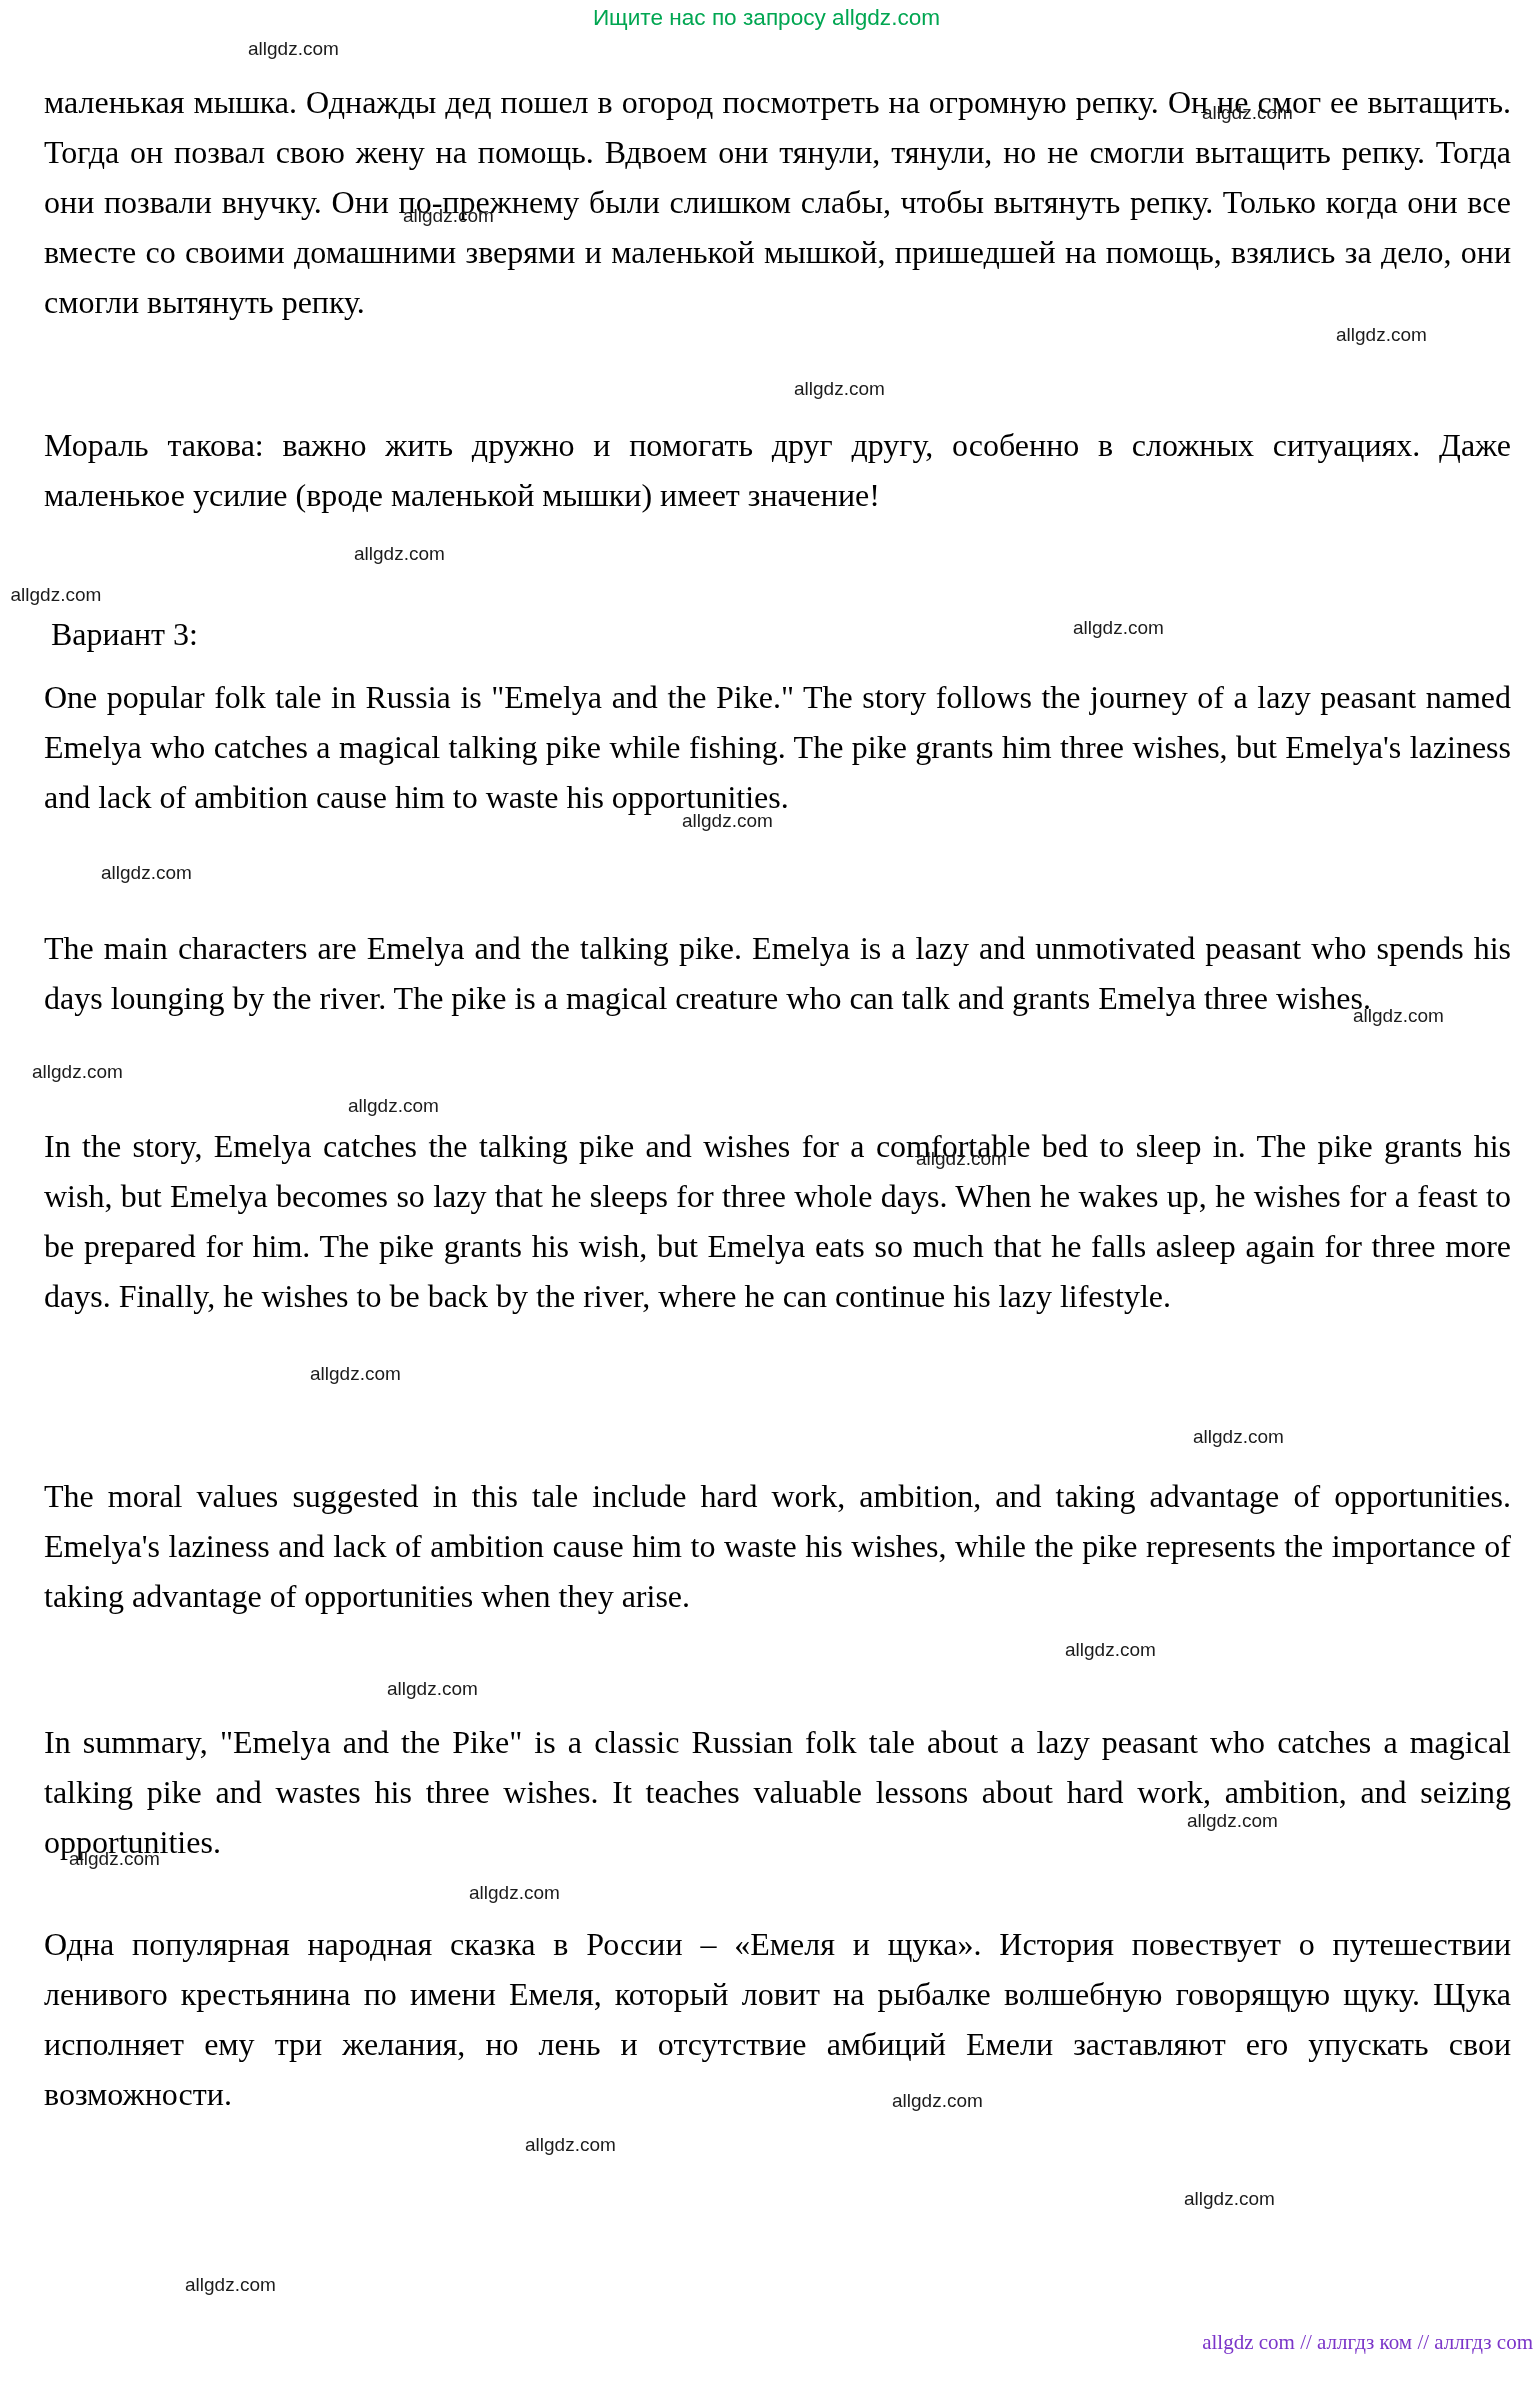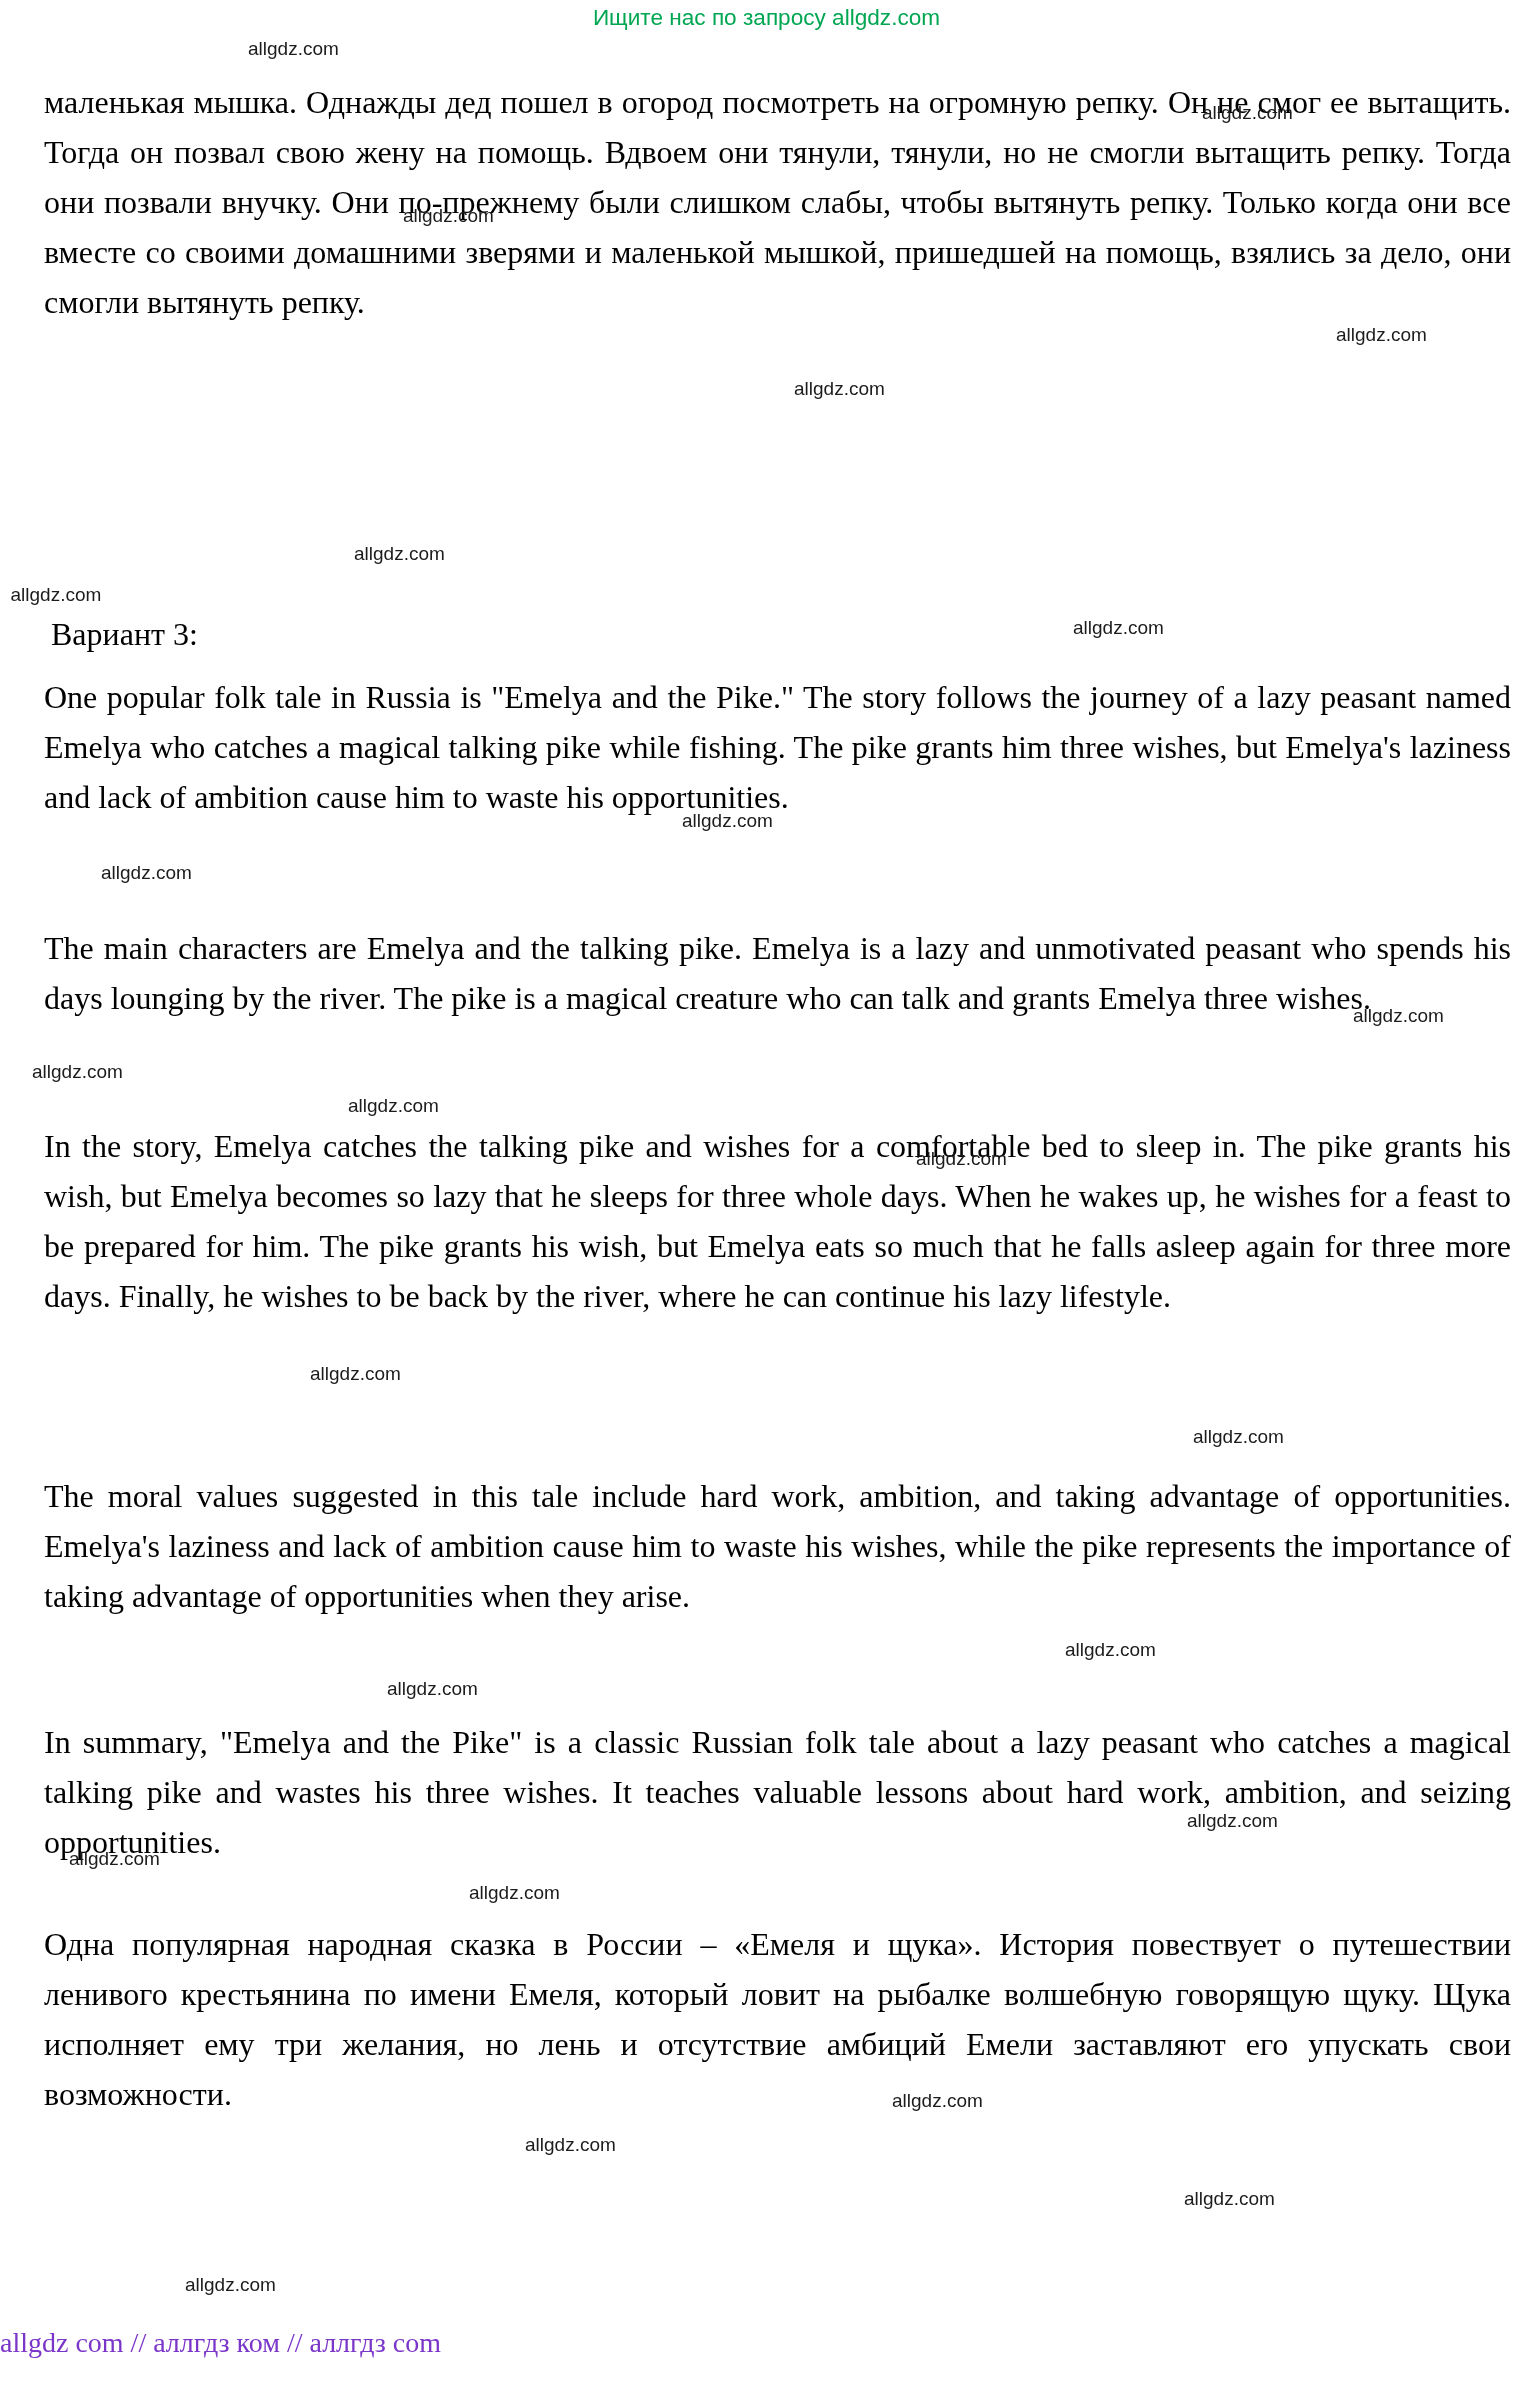--- a/index.html
+++ b/index.html
@@ -24,23 +24,23 @@
     text-align: center;
     font-family: "Liberation Sans", sans-serif;
     font-size: 22.6px;
     line-height: 25.6px;
   }
   .footer-line {
     position: absolute;
     top: 2329px;
     left: 0;
     width: 100%;
-    text-align: left;
+    text-align: right;
     font-family: "Liberation Serif", serif;
-    font-size: 28px;
+    font-size: 21px;
     line-height: 27px;
   }
   .para {
     position: absolute;
     left: 33px;
     width: 1467px;
     margin: 11px;
     font-size: 32px;
     line-height: 50px;
     text-align: justify;
@@ -63,20 +63,21 @@
 </style>
 </head>
 <body>
 
 <div class="page">
 
   <div class="header-line" style="color: rgb(0, 166, 81);">Ищите нас по запросу allgdz.com</div>
 
   <p class="para" style="top:66px">маленькая мышка. Однажды дед пошел в огород посмотреть на огромную репку. Он не смог ее вытащить. Тогда он позвал свою жену на помощь. Вдвоем они тянули, тянули, но не смогли вытащить репку. Тогда они позвали внучку. Они по-прежнему были слишком слабы, чтобы вытянуть репку. Только когда они все вместе со своими домашними зверями и маленькой мышкой, пришедшей на помощь, взялись за дело, они смогли вытянуть репку.</p>
 
+  <p class="para" style="top:409px">Мораль такова: важно жить дружно и помогать друг другу, особенно в сложных ситуациях. Даже маленькое усилие (вроде маленькой мышки) имеет значение!</p>
 
   <div class="variant-heading" style="top:609px">Вариант 3:</div>
 
   <p class="para" style="top:912px">The main characters are Emelya and the talking pike. Emelya is a lazy and unmotivated peasant who spends his days lounging by the river. The pike is a magical creature who can talk and grants Emelya three wishes.</p>
 
   <p class="para" style="top:661px">One popular folk tale in Russia is "Emelya and the Pike." The story follows the journey of a lazy peasant named Emelya who catches a magical talking pike while fishing. The pike grants him three wishes, but Emelya's laziness and lack of ambition cause him to waste his opportunities.</p>
 
   <p class="para" style="top:1110px">In the story, Emelya catches the talking pike and wishes for a comfortable bed to sleep in. The pike grants his wish, but Emelya becomes so lazy that he sleeps for three whole days. When he wakes up, he wishes for a feast to be prepared for him. The pike grants his wish, but Emelya eats so much that he falls asleep again for three more days. Finally, he wishes to be back by the river, where he can continue his lazy lifestyle.</p>
 
   <p class="para" style="top:1460px">The moral values suggested in this tale include hard work, ambition, and taking advantage of opportunities. Emelya's laziness and lack of ambition cause him to waste his wishes, while the pike represents the importance of taking advantage of opportunities when they arise.</p>

